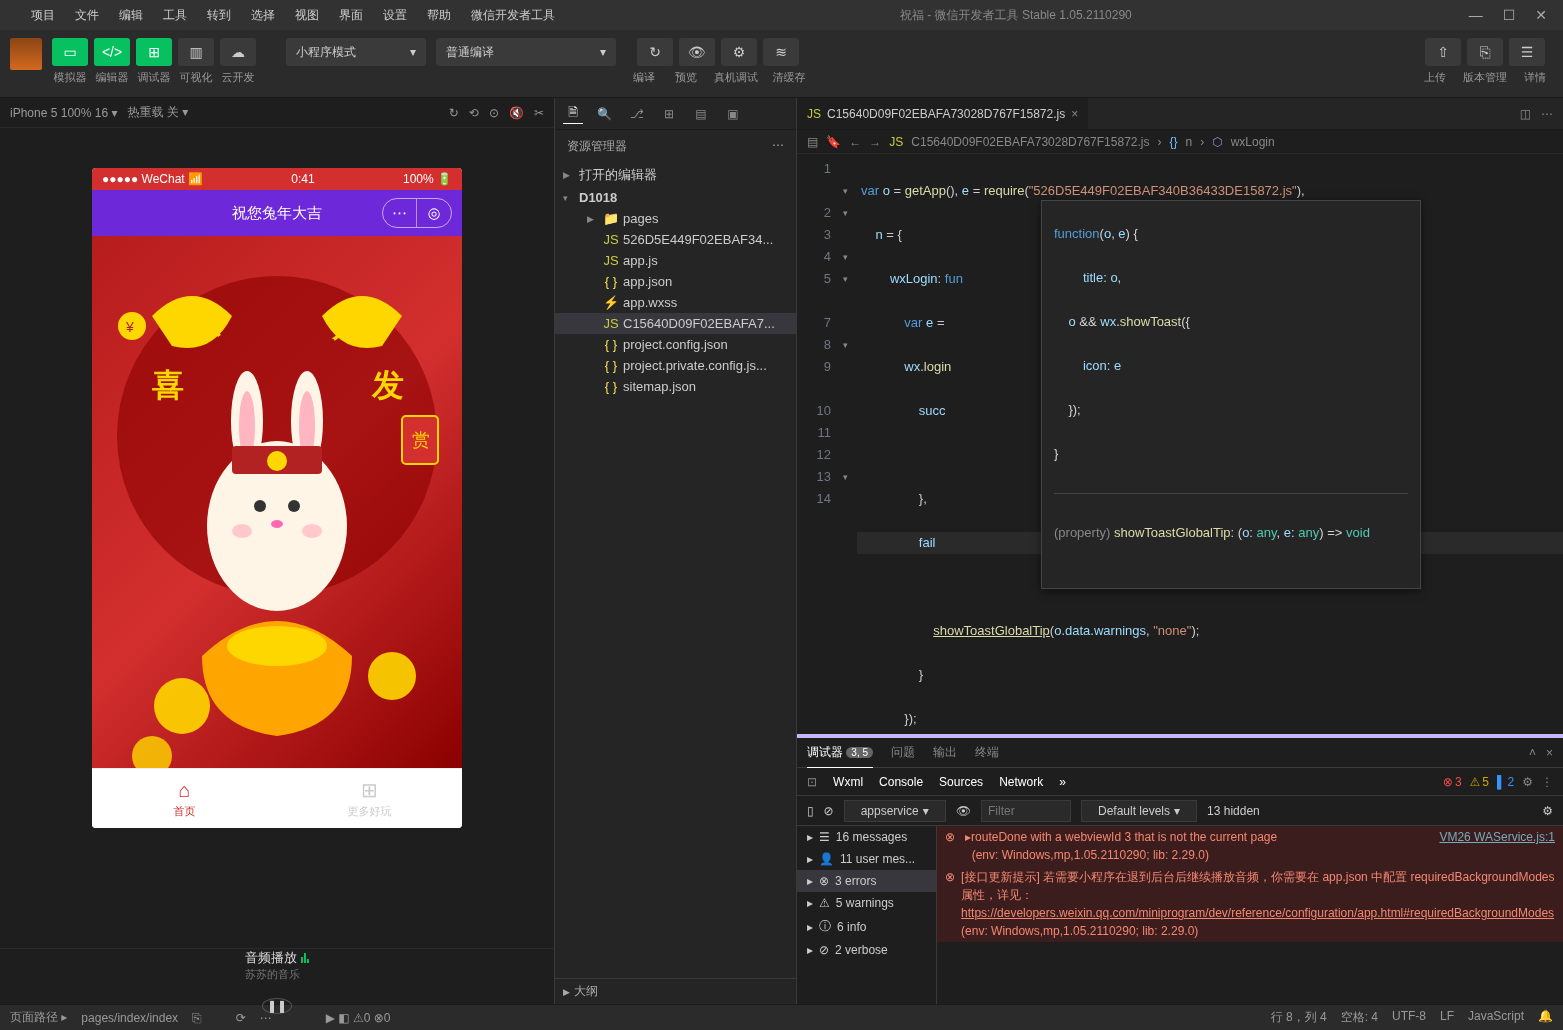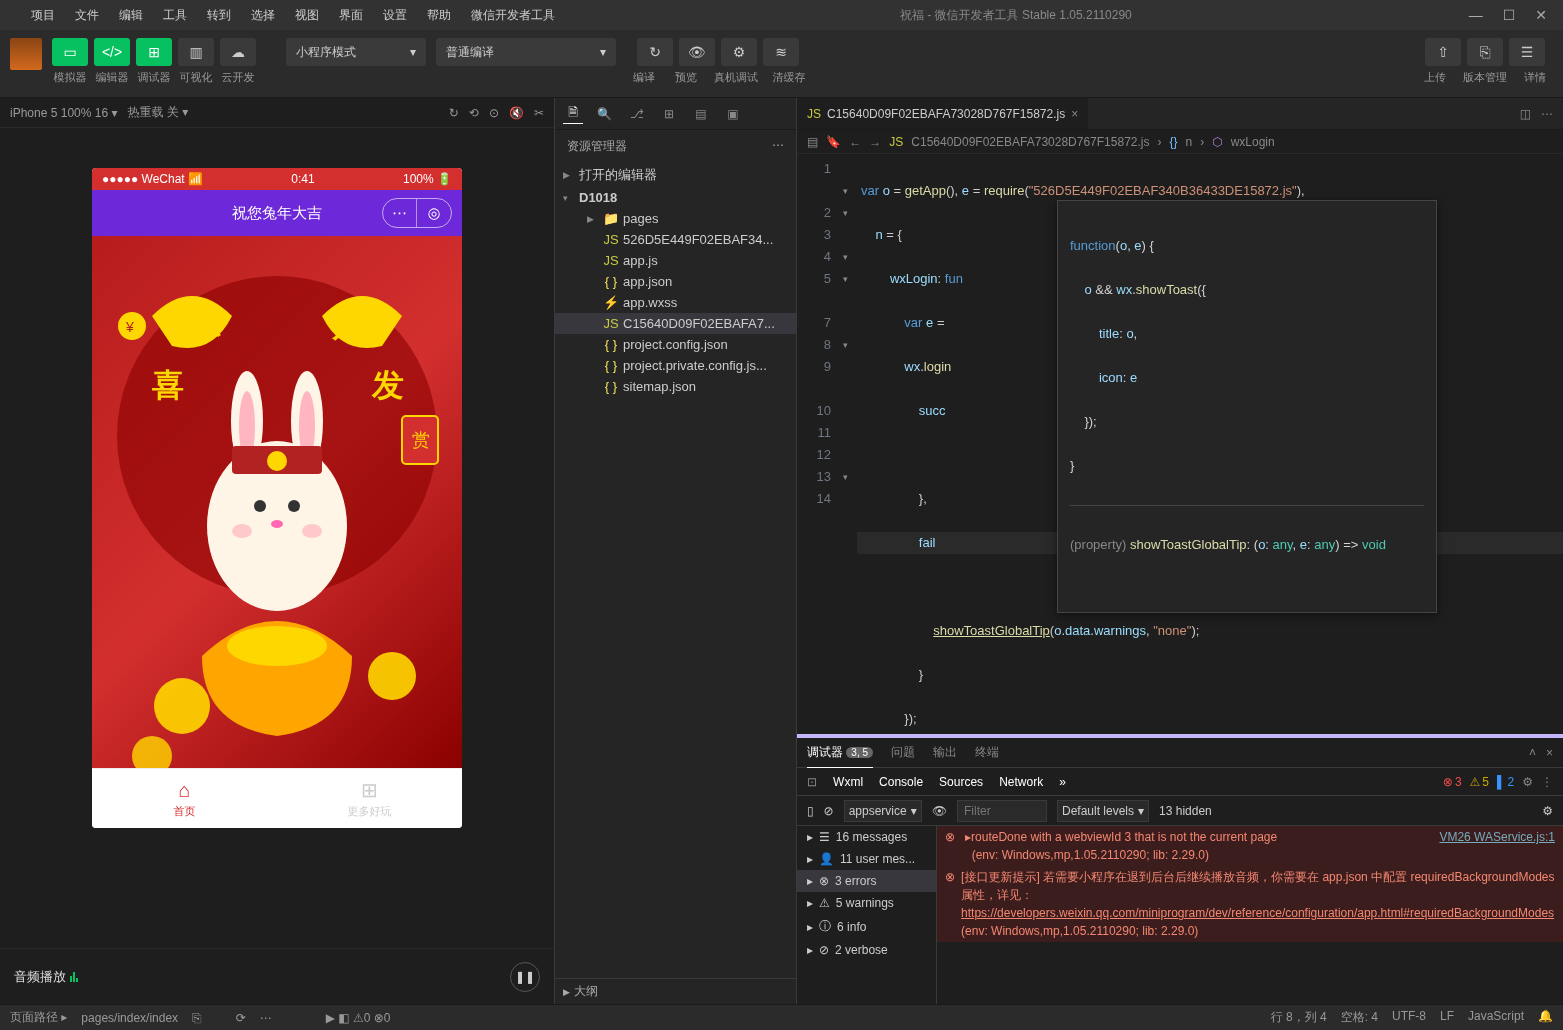--- a/index.html
+++ b/index.html
@@ -31,21 +31,21 @@
 .statusbar .sbc { flex: 1; text-align: center; }
 .apphdr { height: 46px; background: #6d28d9; color: #fff; display: flex; align-items: center; justify-content: center; position: relative; font-size: 15px; }
 .apphdr .capsule { position: absolute; right: 10px; display: flex; border: 1px solid rgba(255,255,255,0.6); border-radius: 16px; overflow: hidden; }
 .apphdr .capsule span { width: 34px; height: 28px; display: flex; align-items: center; justify-content: center; }
 .apphdr .capsule span:first-child { border-right: 1px solid rgba(255,255,255,0.5); }
 .appbody { flex: 1; background: linear-gradient(135deg, #b71c1c, #d32f2f, #8b0000); position: relative; overflow: hidden; }
 .tabbar { height: 60px; background: #fff; display: flex; border-top: 1px solid #eee; }
 .tabbar .tab { flex: 1; display: flex; flex-direction: column; align-items: center; justify-content: center; gap: 2px; cursor: pointer; font-size: 11px; }
 .tabbar .tab .ticon { font-size: 20px; }
 .tabbar .tab.active { color: #d32f2f; }
-.audio { height: 56px; display: flex; align-items: center; padding: 0 14px; gap: 16px; border-top: 1px solid #2a2a2a; }
+.audio { height: 56px; display: flex; align-items: center; padding: 0 14px; gap: 16px; border-top: 1px solid #2a2a2a; flex-direction: column; }
 .audio .atxt { flex: 1; }
 .audio .at1 { font-size: 13px; color: #ddd; display: flex; align-items: center; gap: 4px; }
 .audio .at2 { font-size: 11px; color: #777; }
 .audio .abtn { width: 30px; height: 30px; border: 1px solid #555; border-radius: 50%; display: flex; align-items: center; justify-content: center; cursor: pointer; }
 .midcol { width: 242px; background: #252526; display: flex; flex-direction: column; border-right: 1px solid #3a3a3a; }
 .midtabs { height: 32px; display: flex; align-items: center; padding: 0 8px; gap: 12px; border-bottom: 1px solid #1a1a1a; }
 .midtabs .mt { width: 20px; height: 20px; cursor: pointer; color: #888; display: flex; align-items: center; justify-content: center; }
 .midtabs .mt.active { color: #fff; border-bottom: 1px solid #fff; }
 .explorer-title { padding: 8px 12px; color: #aaa; font-size: 12px; display: flex; justify-content: space-between; }
 .tree { flex: 1; overflow: auto; font-size: 13px; }
@@ -68,40 +68,40 @@
 .gutter { width: 46px; text-align: right; color: #6e7681; padding: 4px 12px 4px 4px; line-height: 22px; user-select: none; }
 .foldg { width: 14px; padding-top: 4px; line-height: 22px; color: #888; font-size: 9px; }
 .codelines { flex: 1; padding: 4px 0; line-height: 22px; white-space: pre; position: relative; }
 .cl { padding-left: 4px; }
 .cl.hl { background: #2a2a2a; }
 .k { color: #569cd6; }
 .s { color: #ce9178; }
 .fn { color: #dcdcaa; }
 .pr { color: #9cdcfe; }
 .nm { color: #4ec9b0; }
-.tooltip { position: absolute; left: 200px; top: 46px; background: #252526; border: 1px solid #454545; padding: 12px 12px; font-family: Consolas, monospace; font-size: 13px; line-height: 22px; box-shadow: 0 2px 8px rgba(0,0,0,0.5); z-index: 10; min-width: 380px; }
+.tooltip { position: absolute; left: 184px; top: 46px; background: #252526; border: 1px solid #454545; padding: 0 12px; font-family: Consolas, monospace; font-size: 13px; line-height: 22px; box-shadow: 0 2px 8px rgba(0,0,0,0.5); z-index: 10; min-width: 380px; }
 .tooltip .sig { color: #d4d4d4; }
 .tooltip hr { border: none; border-top: 1px solid #454545; margin: 6px 0; }
 .debugger { height: 270px; background: #1e1e1e; border-top: 4px solid #c4b5fd; display: flex; flex-direction: column; }
 .dbgtabs { height: 30px; display: flex; align-items: center; padding: 0 10px; gap: 18px; border-bottom: 1px solid #3a3a3a; }
 .dbgtabs .dt { cursor: pointer; color: #888; padding: 6px 0; }
 .dbgtabs .dt.active { color: #fff; border-bottom: 1px solid #fff; }
 .dbgtabs .badge { background: #666; color: #fff; border-radius: 8px; padding: 0 5px; font-size: 10px; }
 .dbgtabs .dicons { margin-left: auto; display: flex; gap: 10px; color: #888; }
 .contabs { height: 28px; display: flex; align-items: center; padding: 0 10px; gap: 16px; border-bottom: 1px solid #3a3a3a; font-size: 12px; }
 .contabs .ct { cursor: pointer; color: #ffffff; }
 .contabs .ct.active { color: #fff; }
 .contabs .cicons { margin-left: auto; display: flex; gap: 8px; color: #888; align-items: center; }
 .cbadge { display: inline-flex; align-items: center; gap: 2px; }
 .cbadge.err { color: #f14c4c; }
 .cbadge.warn { color: #cca700; }
 .cbadge.info { color: #3794ff; }
 .confilter { height: 30px; display: flex; align-items: center; padding: 0 10px; gap: 10px; border-bottom: 1px solid #3a3a3a; }
 .confilter input { background: #2a2a2a; border: 1px solid #3a3a3a; color: #ccc; padding: 3px 6px; font-size: 12px; width: 90px; }
-.confilter .sel { background: #2a2a2a; border: 1px solid #3a3a3a; padding: 3px 4px; cursor: pointer; display: flex; gap: 4px; }
+.confilter .sel { background: #2a2a2a; border: 1px solid #3a3a3a; padding: 3px 16px; cursor: pointer; display: flex; gap: 4px; }
 .conbody { flex: 1; display: flex; overflow: hidden; }
 .conside { width: 140px; border-right: 1px solid #3a3a3a; font-size: 12px; }
 .conside .csrow { display: flex; align-items: center; gap: 6px; padding: 4px 10px; cursor: pointer; }
 .conside .csrow.sel { background: #37373d; }
 .conmain { flex: 1; overflow: auto; font-family: Consolas, monospace; font-size: 12px; line-height: 18px; }
 .logrow { display: flex; padding: 2px 8px; gap: 6px; }
 .logrow.err { background: #3b1d1d; color: #f48771; }
 .logrow .lico { width: 14px; }
 .logrow .lsrc { margin-left: auto; color: #7ab; text-decoration: underline; cursor: pointer; white-space: nowrap; }
 .statusb { height: 26px; background: #2b2b2b; display: flex; align-items: center; padding: 0 10px; gap: 14px; color: #999; font-size: 12px; border-top: 1px solid #1a1a1a; }
@@ -263,20 +263,21 @@
     <div class="audio">
       <div class="atxt">
         <div class="at1">
             <span>音频播放</span>
             <span class="eq">
               <i style="height:6px"></i>
               <i style="height:10px"></i>
               <i style="height:4px"></i>
             </span>
           </div>
+        <div class="at2">苏苏的音乐</div>
       </div>
       <div class="abtn">❚❚</div>
     </div>
   </div>
 
   <div class="midcol">
     <div class="midtabs">
       <div class="mt active">🗎</div>
       <div class="mt">🔍</div>
       <div class="mt">⎇</div>
@@ -390,22 +391,22 @@
 <div class="cl hl">                <span class="pr">fail</span></div>
 <div class="cl">&nbsp;</div>
 <div class="cl">                    <span class="fn" style="text-decoration:underline">showToastGlobalTip</span>(<span class="pr">o</span>.<span class="pr">data</span>.<span class="pr">warnings</span>, <span class="s">"none"</span>);</div>
 <div class="cl">                }</div>
 <div class="cl">            });</div>
 
 
 
         <div class="tooltip">
 <div class="sig"><span class="k">function</span>(<span class="pr">o</span>, <span class="pr">e</span>) {</div>
+<div class="sig">&nbsp;&nbsp;&nbsp;&nbsp;&nbsp;&nbsp;&nbsp;&nbsp;<span class="pr">title</span>: <span class="pr">o</span>,</div>
 <div class="sig">&nbsp;&nbsp;&nbsp;&nbsp;<span class="pr">o</span> &amp;&amp; <span class="pr">wx</span>.<span class="fn">showToast</span>({</div>
-<div class="sig">&nbsp;&nbsp;&nbsp;&nbsp;&nbsp;&nbsp;&nbsp;&nbsp;<span class="pr">title</span>: <span class="pr">o</span>,</div>
 <div class="sig">&nbsp;&nbsp;&nbsp;&nbsp;&nbsp;&nbsp;&nbsp;&nbsp;<span class="pr">icon</span>: <span class="pr">e</span></div>
 <div class="sig">&nbsp;&nbsp;&nbsp;&nbsp;});</div>
 <div class="sig">}</div>
 <hr>
 <div class="sig"><span style="color:#888">(property)</span> <span class="fn">showToastGlobalTip</span>: (<span class="pr">o</span>: <span class="nm">any</span>, <span class="pr">e</span>: <span class="nm">any</span>) =&gt; <span class="nm">void</span></div>
         </div>
       </div>
     </div>
 
     <div class="debugger">

